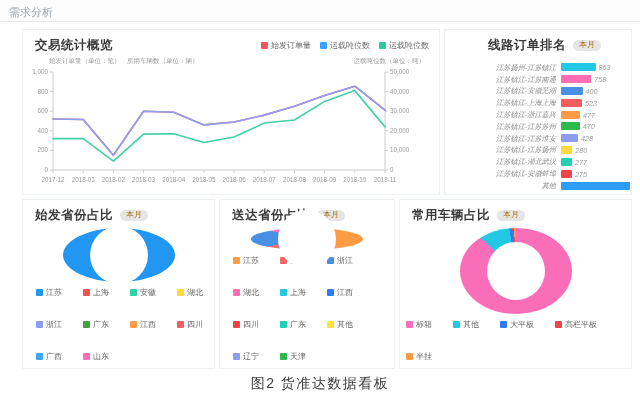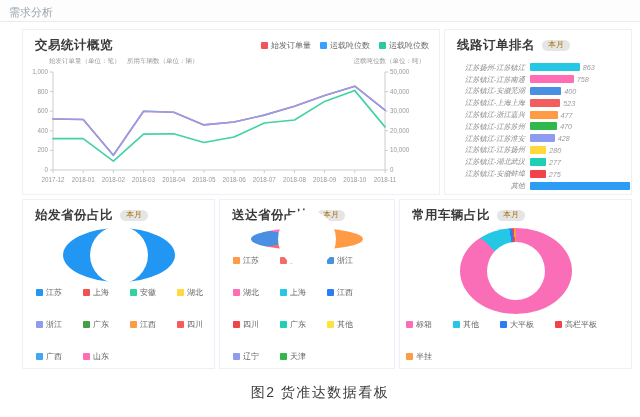--- a/index.html
+++ b/index.html
@@ -7,21 +7,21 @@
        font-family:"Liberation Sans","DejaVu Sans",sans-serif;}
   .topbar{height:22px;box-sizing:border-box;padding:5px 0 0 9px;font-size:11px;
           color:#9aa3ab;border-bottom:1px solid #ebebeb;background:#fdfdfd;}
   .dashboard{margin:7px 8px 0 22px;border-radius:10px;}
   .row{display:flex;gap:4px;}
   .row1{height:166px;margin-bottom:4px;}
   .row2{height:170px;}
   .panel{background:#fff;border:1px solid #edf1f5;box-sizing:border-box;
          overflow:hidden;position:relative;}
   .panel-overview{width:418px;flex:none;}
-  .panel-ranking{flex:1;}
+  .panel-ranking{flex:1;padding-left:31px;}
   .panel-origin{width:193px;flex:none;}
   .panel-dest{width:176px;flex:none;}
   .panel-vehicle{flex:1;}
   .panel-head{display:flex;align-items:center;padding:7px 10px 0 12px;}
   .panel-title{font-size:12.5px;font-weight:bold;color:#3a3a3a;letter-spacing:.5px;}
   .badge{margin-left:7px;font-size:8px;color:#a87412;background:#e5e5e5;
          border-radius:7px;padding:1.5px 6px;line-height:1.1;}
   .line-legend{margin-left:auto;display:flex;gap:9px;align-items:center;}
   .legend-item{display:flex;align-items:center;gap:3px;font-size:8px;color:#666;}
   .legend-swatch{width:7px;height:7px;border-radius:1px;flex:none;}
@@ -35,21 +35,21 @@
   .rank-bar-area{flex:1;display:flex;align-items:flex-start;min-width:0;}
   .rank-bar{height:8px;border-radius:1px;flex:none;}
   .rank-value{font-size:7.2px;color:#9b9b9b;margin-left:3px;white-space:nowrap;}
   .pie-body{display:flex;flex-direction:column;height:calc(100% - 24px);}
   .donut{width:112px;height:112px;border-radius:50%;margin:4px auto 0;position:relative;}
   .donut-hole{position:absolute;left:50%;top:50%;width:58px;height:58px;
               margin:-29px 0 0 -29px;border-radius:50%;background:#fff;}
   .pie-legend{display:flex;flex-wrap:wrap;column-gap:7px;row-gap:3px;
               padding:5px 6px 0 13px;margin-top:auto;margin-bottom:6px;gap:21px;}
   .pie-legend.center{justify-content:flex-start;padding-left:6px;}
-  .caption{margin-top:15px;text-align:center;font-size:14px;color:#3d3d3d;
+  .caption{margin-top:6px;text-align:center;font-size:14px;color:#3d3d3d;
            letter-spacing:1.5px;}
 </style>
 </head>
 <body>
 
 <header class="topbar">
   <span>需求分析</span>
 </header>
 
 <main class="dashboard">

